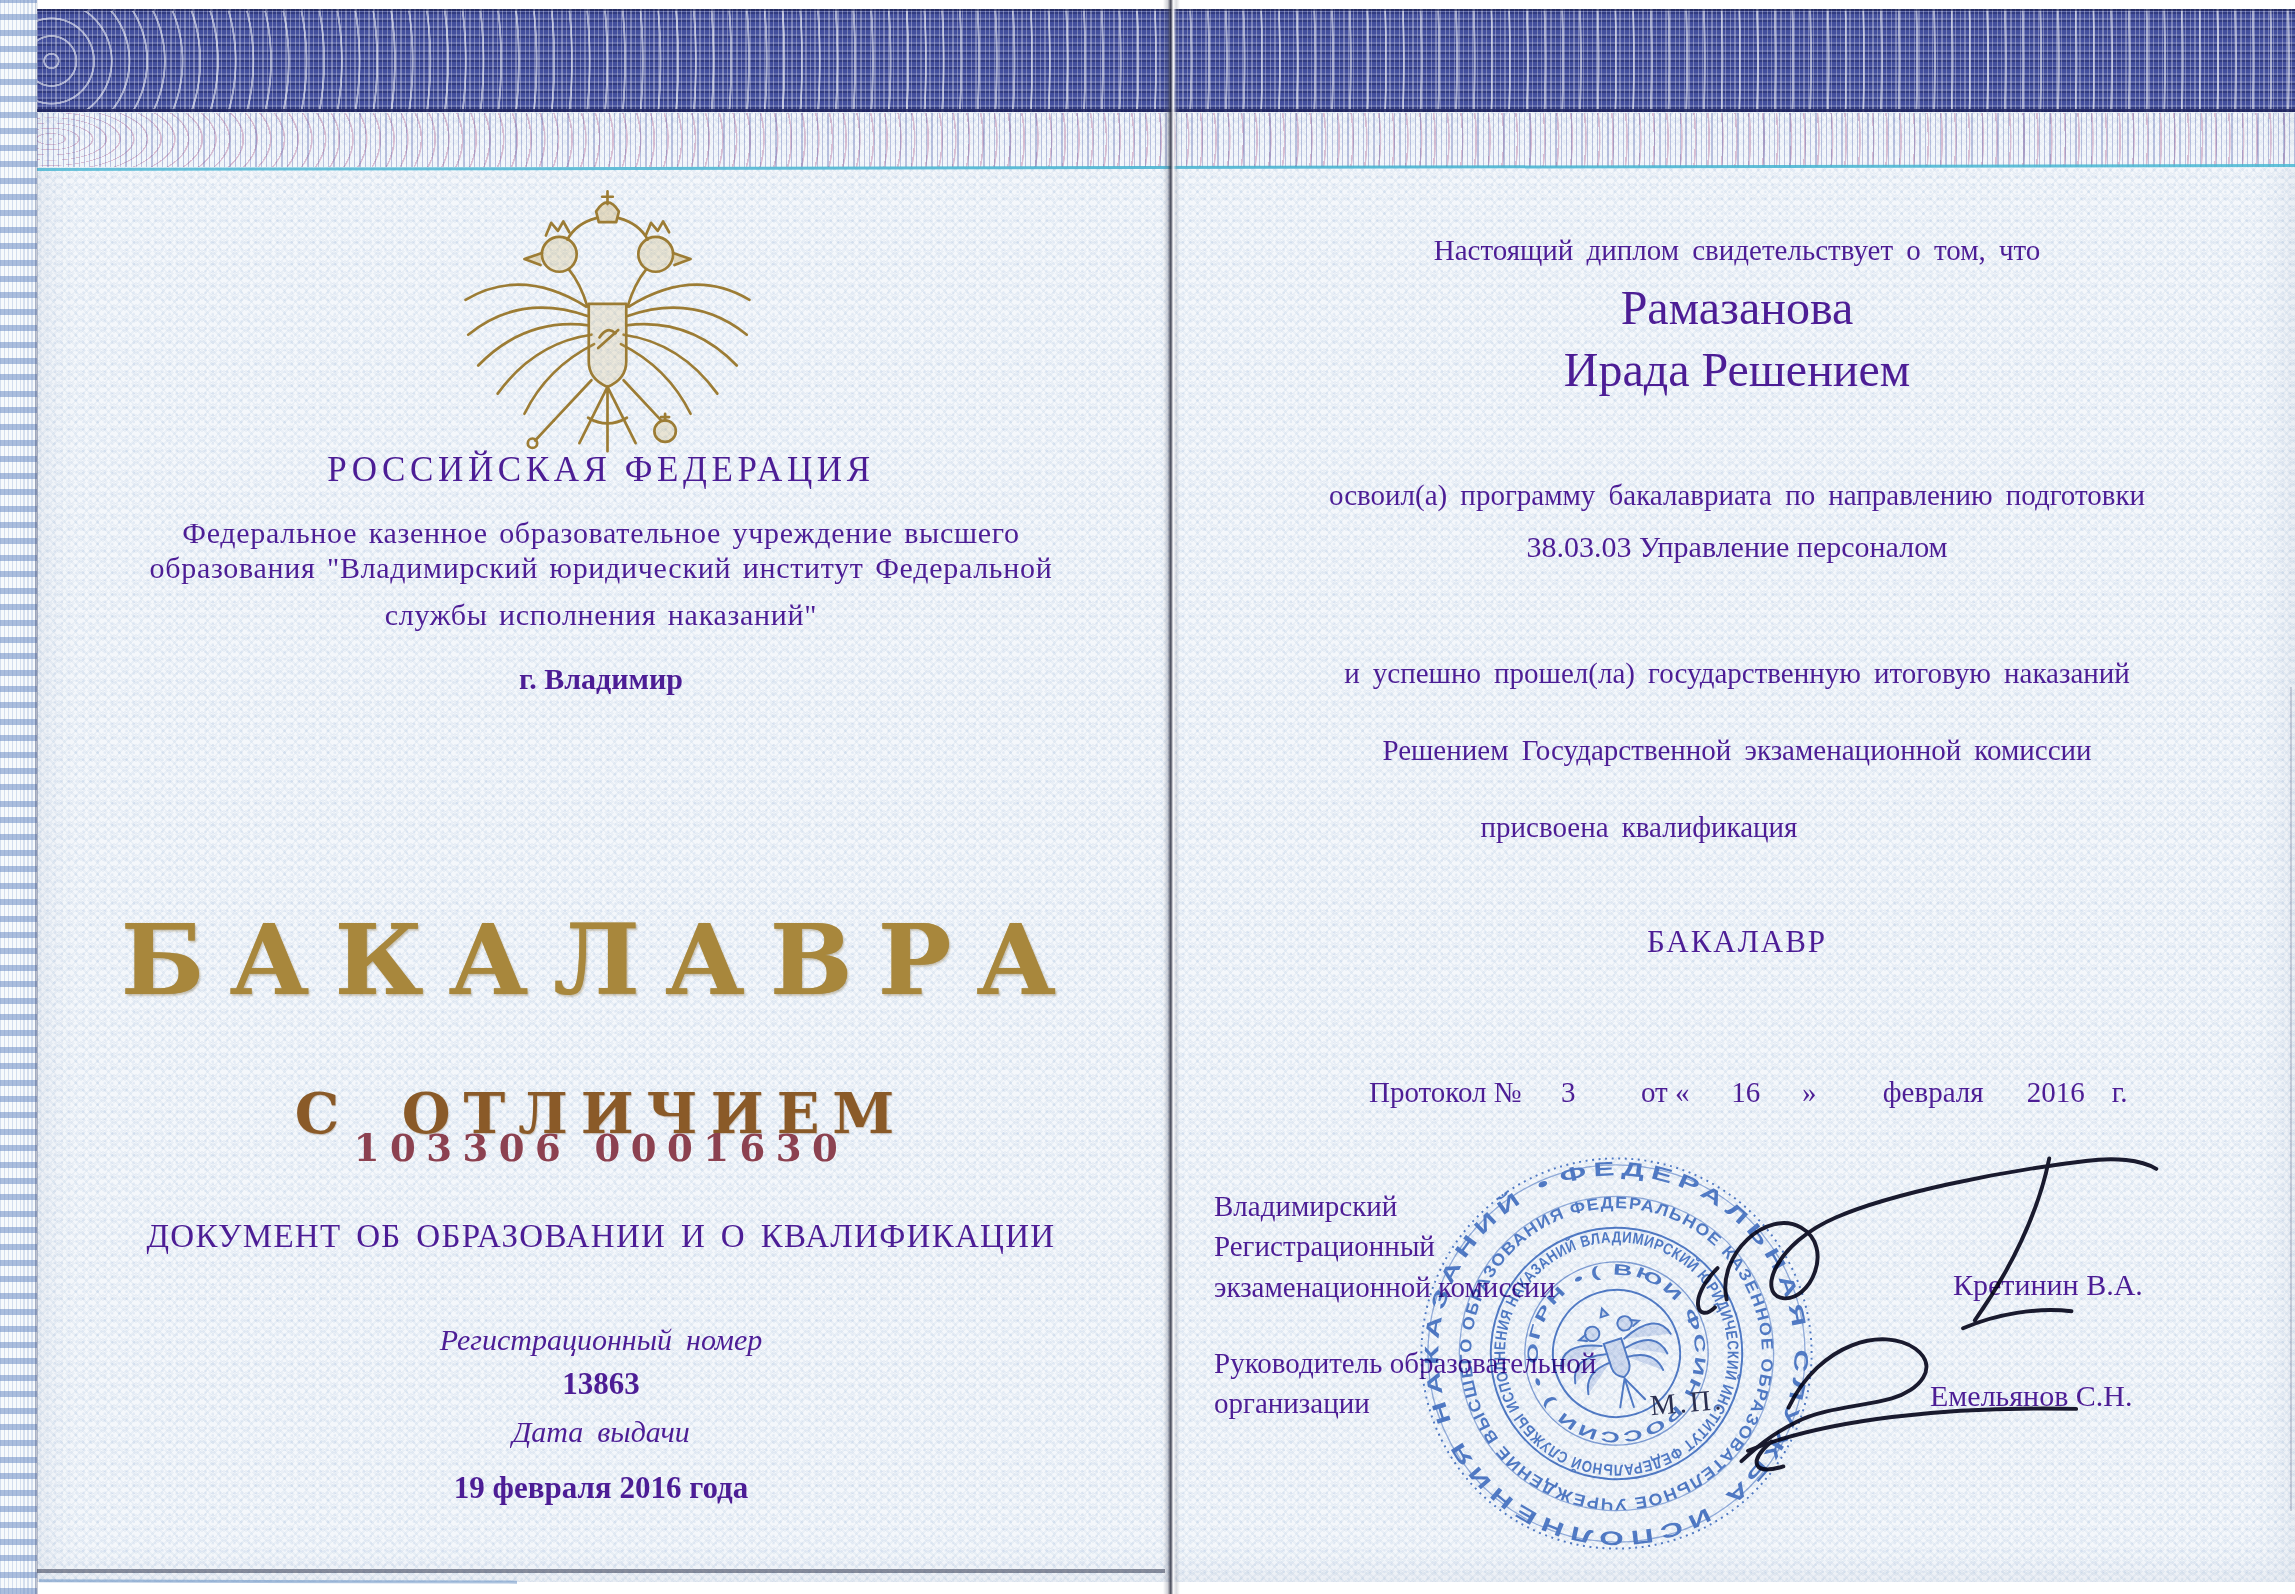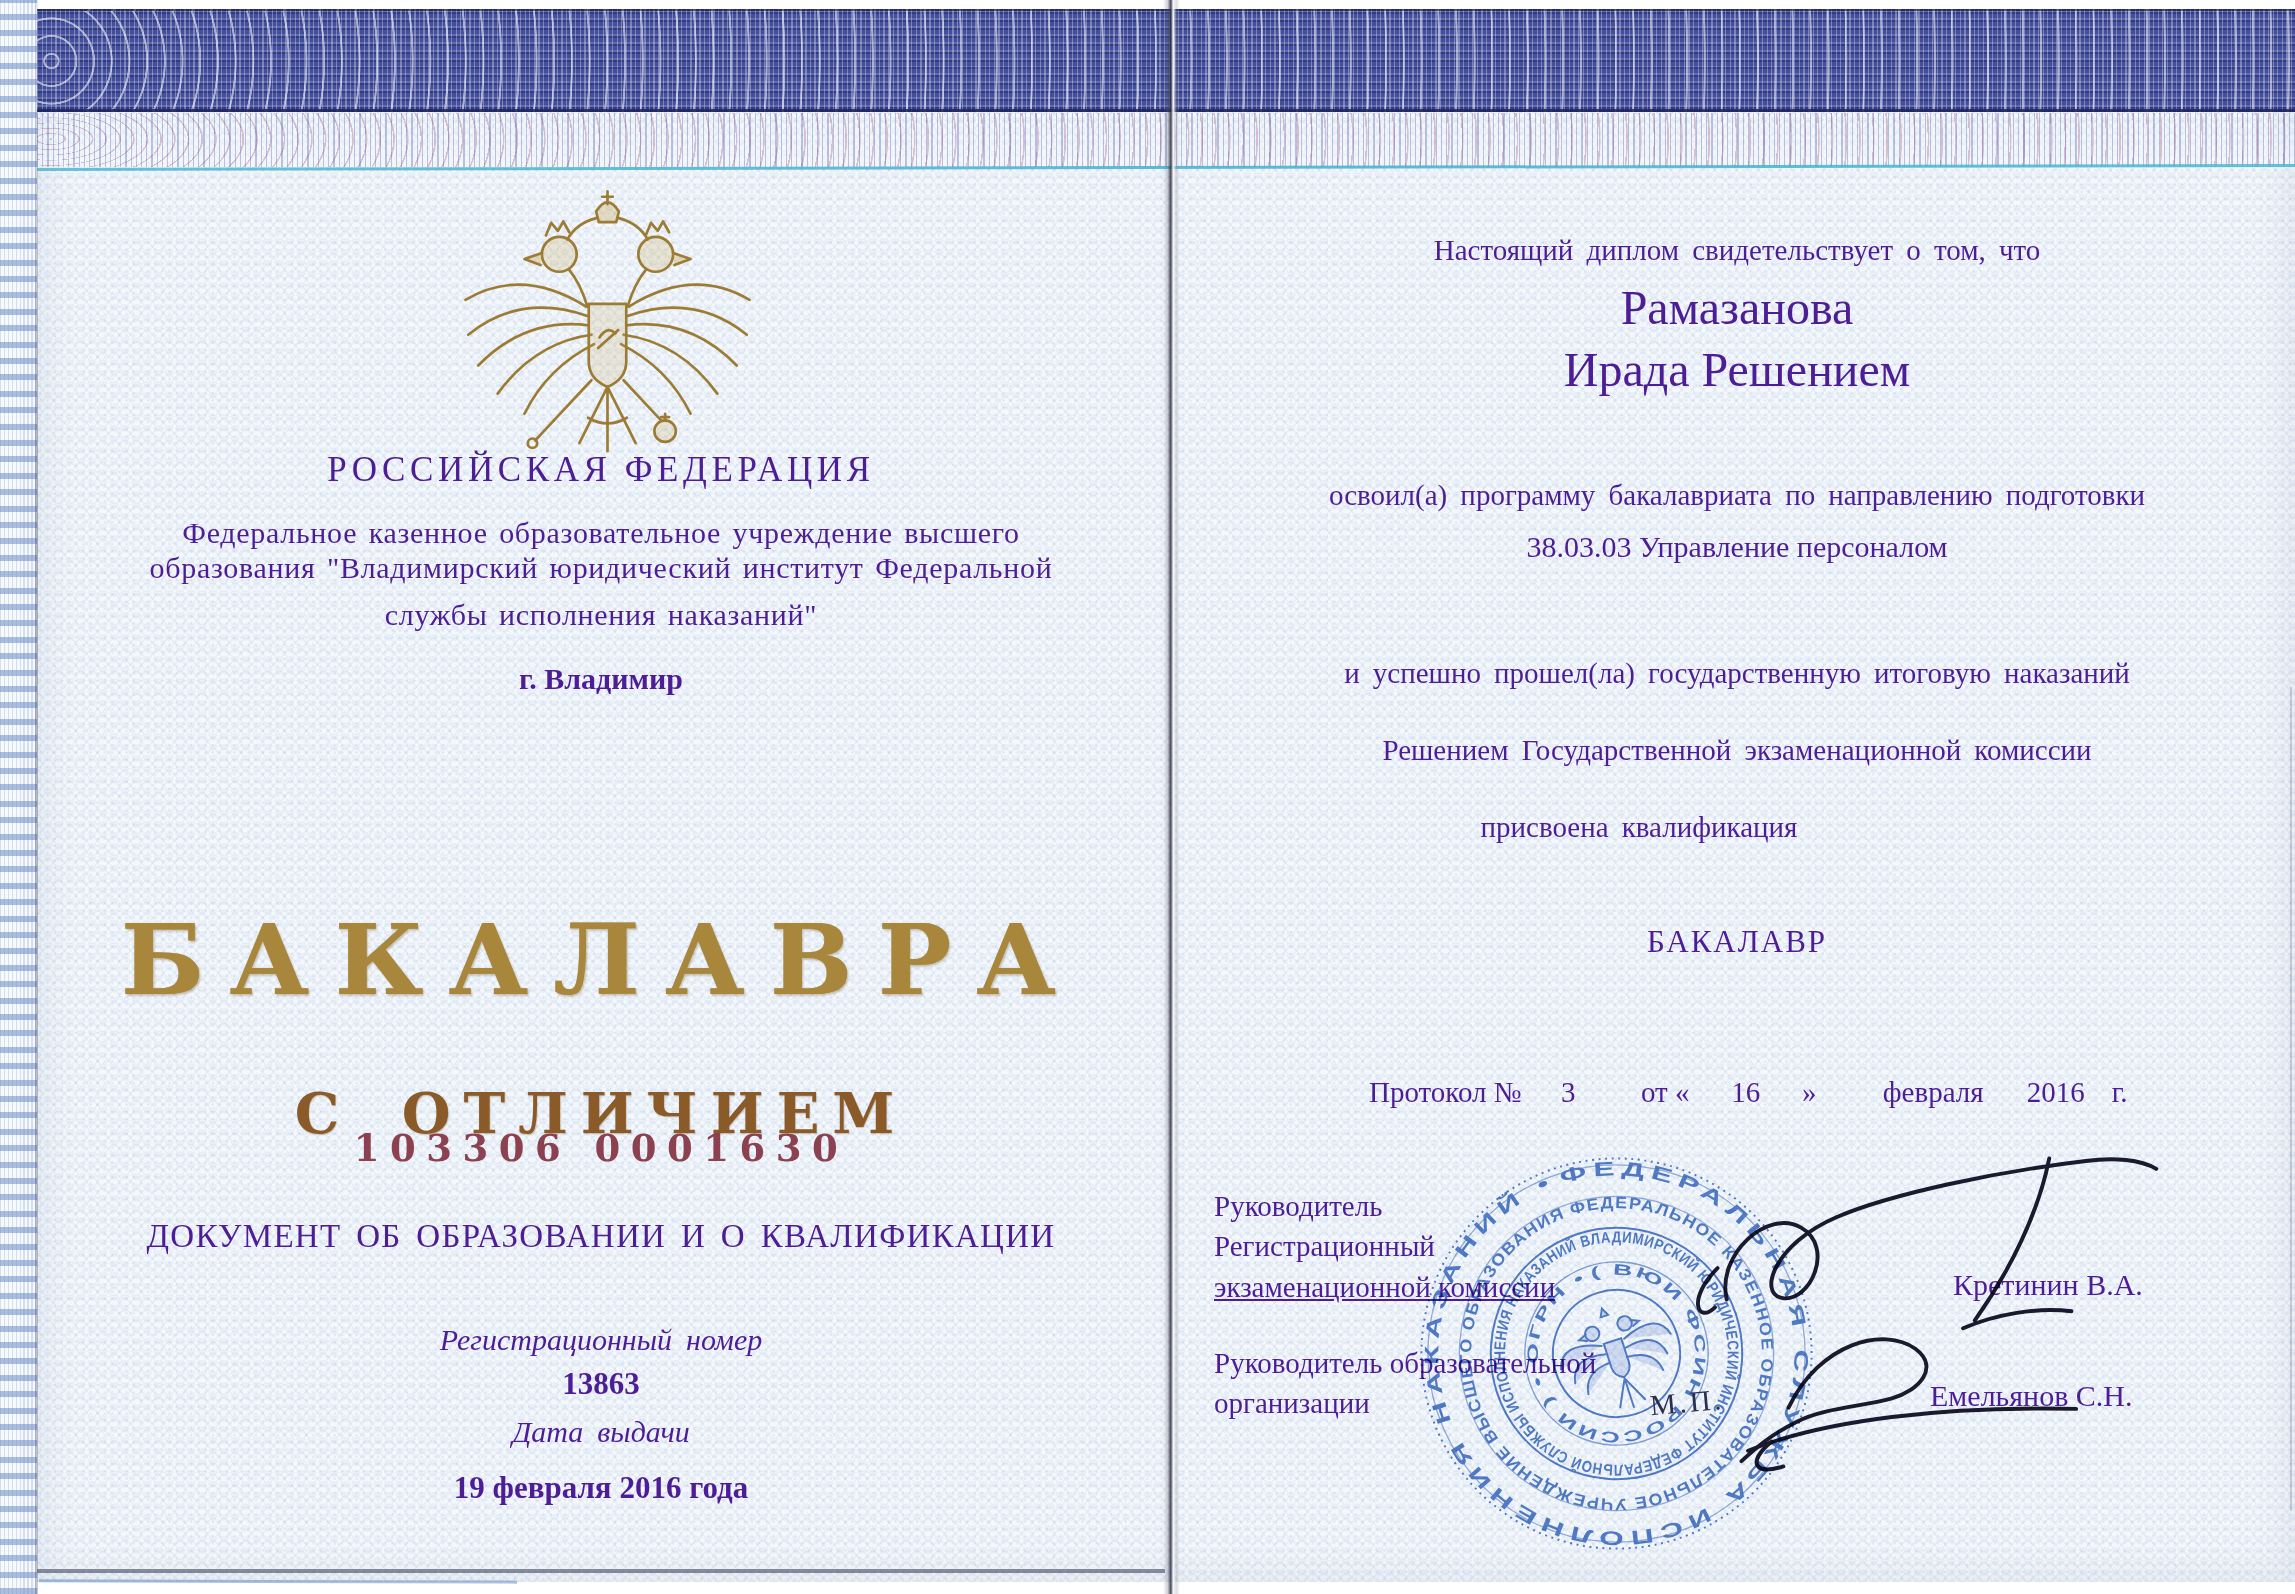--- a/index.html
+++ b/index.html
@@ -211,23 +211,23 @@
     <span>Протокол №</span>
     <span class="tok-num">3</span>
     <span class="gap40">от «</span>
     <span class="tok-day">16</span>
     <span>»</span>
     <span class="gap90">февраля</span>
     <span class="gap55">2016</span>
     <span class="gap30">г.</span>
   </div>
 
-  <div class="line fs-sign navy left-al" style="left:1214px; top:1190px; width:589px;">Руководитель</div>
+  <div class="line fs-sign navy left-al" style="left:1214px; top:1190px; width:589px;">Владимирский</div>
   <div class="line fs-sign navy left-al" style="left:1214px; top:1230px; width:589px;">Регистрационный</div>
-  <div class="line fs-sign navy left-al" style="left:1214px; top:1271px; width:589px;text-decoration:underline;">экзаменационной комиссии</div>
+  <div class="line fs-sign navy left-al" style="left:1214px; top:1271px; width:589px;">экзаменационной комиссии</div>
   <div class="line fs-signname navy left-al" style="left:1953px; top:1268px; width:327px;">Кретинин В.А.</div>
 
   <div class="line fs-sign navy left-al" style="left:1214px; top:1347px; width:589px;">Руководитель образовательной</div>
   <div class="line fs-sign navy left-al" style="left:1214px; top:1387px; width:589px;">организации</div>
   <div class="line fs-signname navy left-al" style="left:1930px; top:1379px; width:327px;">Емельянов С.Н.</div>
 
   <svg class="stamp-svg" viewBox="0 0 640 640">
     <defs>
       <path id="r1" d="M320,48 A272,272 0 1 1 319.9,48"></path>
       <path id="r2" d="M320,98 A222,222 0 1 1 319.9,98"></path>

